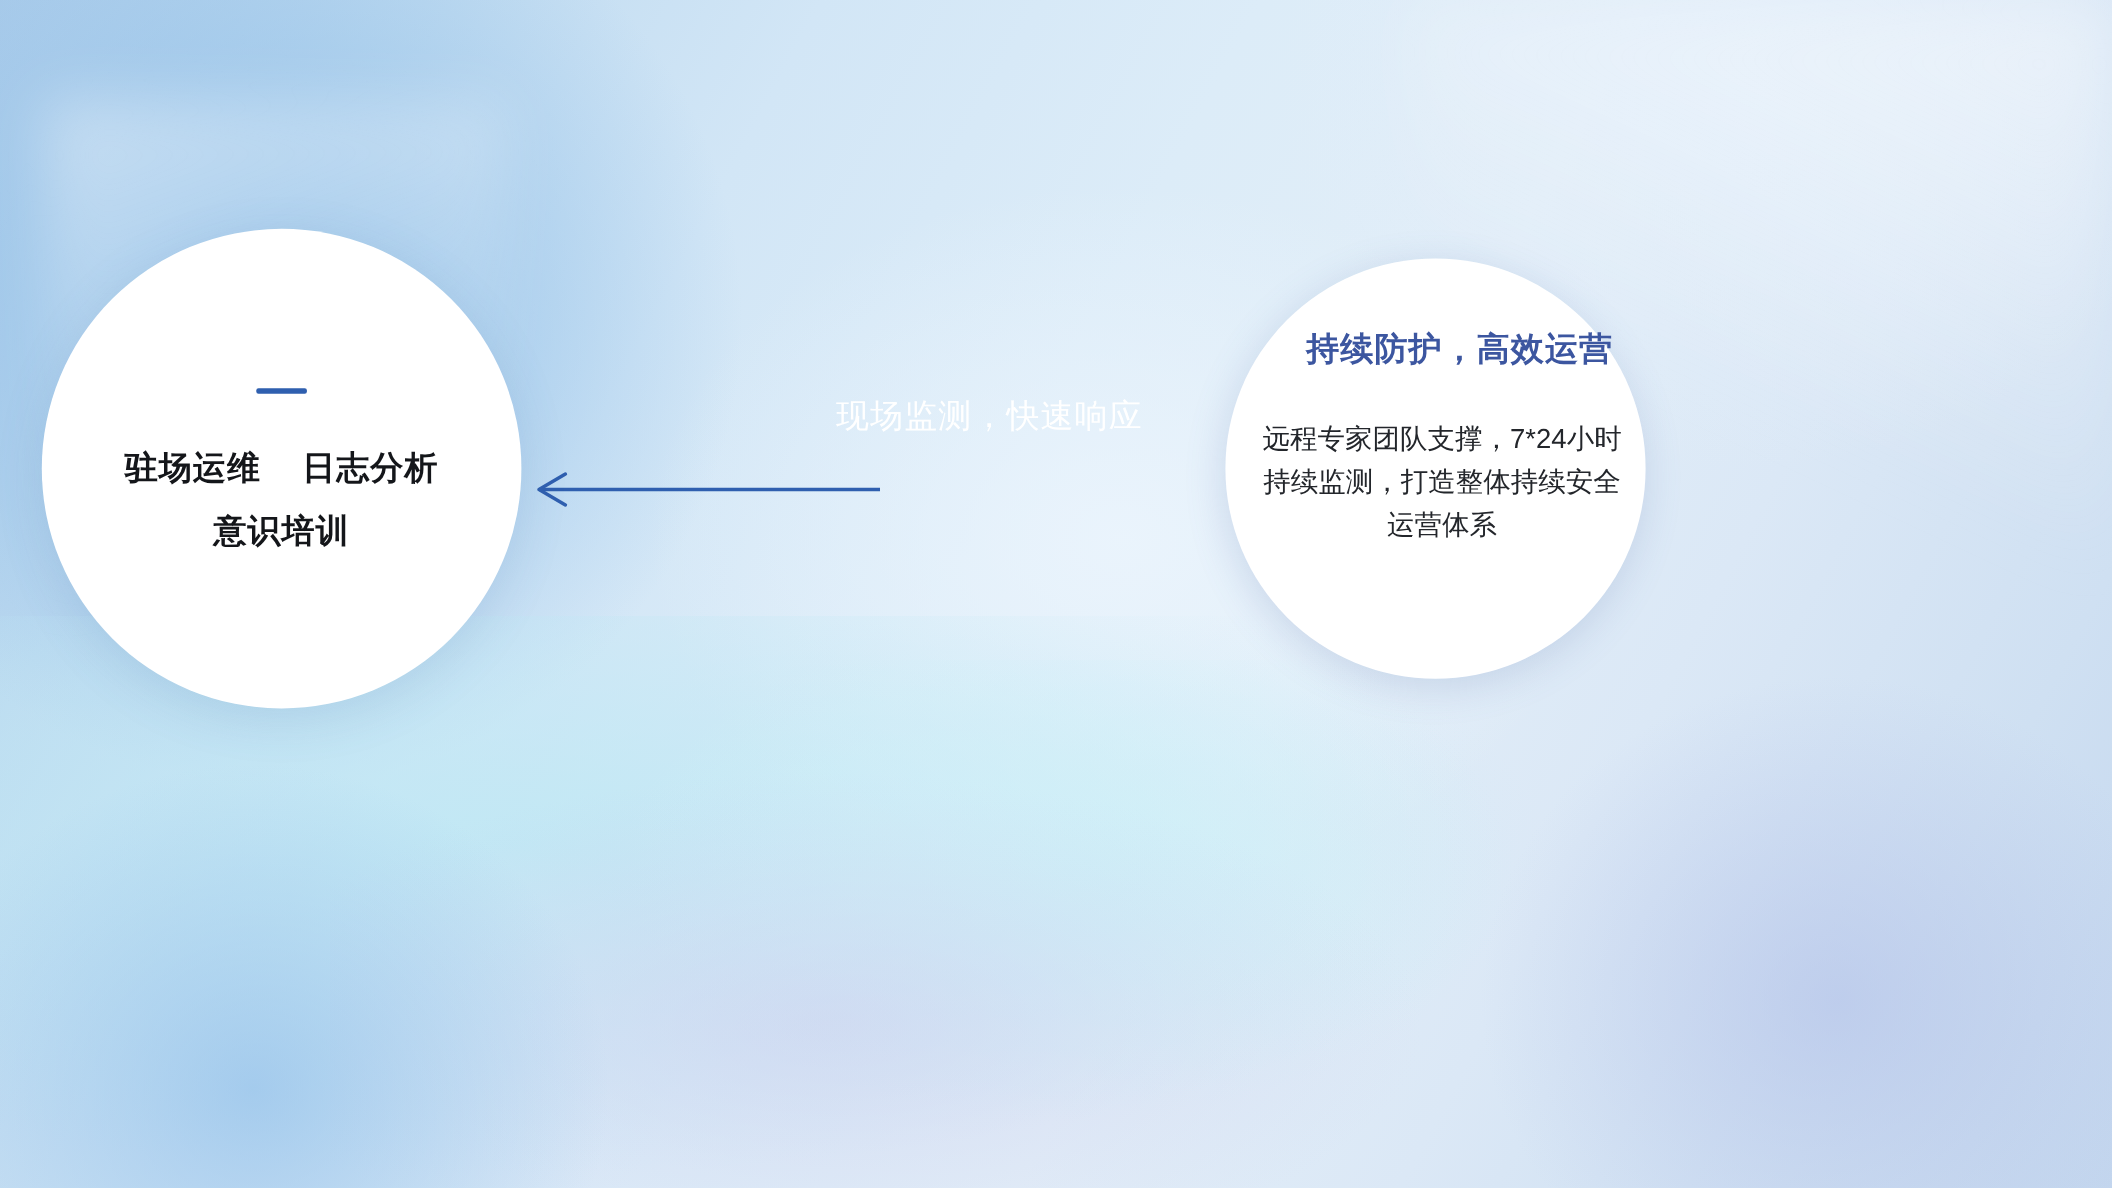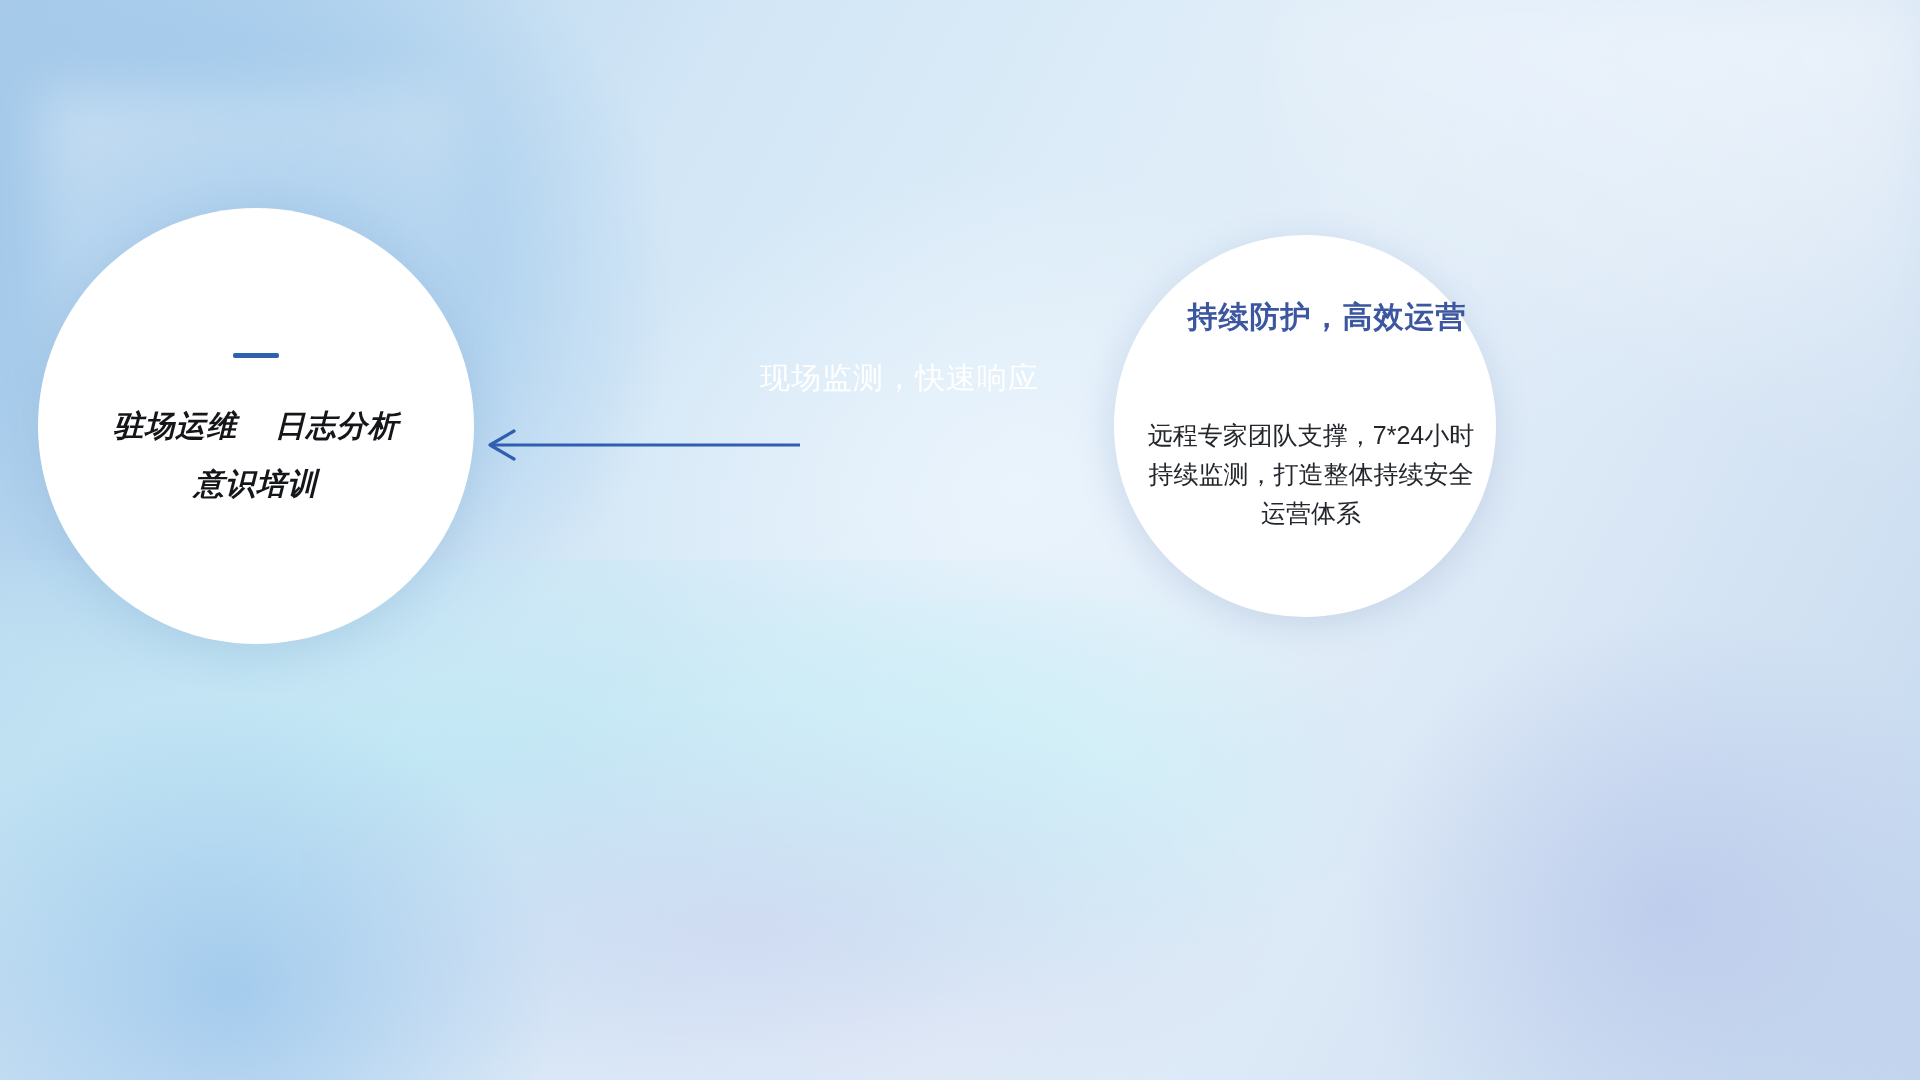--- a/index.html
+++ b/index.html
@@ -124,21 +124,20 @@
     left: 38px;
     top: 208px;
     width: 436px;
     height: 436px;
     background: #ffffff;
     box-shadow: 0 10px 42px rgba(90,130,180,0.17);
     display: flex;
     flex-direction: column;
     align-items: center;
     justify-content: center;
-    font-style: italic;
   }
   #circle-left .divider {
     width: 46px;
     height: 5px;
     border-radius: 2px;
     background: #2f5faf;
     margin-bottom: 52px;
   }
   .left-lines {
     display: flex;
@@ -187,21 +186,20 @@
     width: 382px;
     height: 382px;
     background: #ffffff;
     z-index: 4;
     box-shadow: -2px 8px 36px rgba(84,112,168,0.2);
     display: flex;
     flex-direction: column;
     align-items: center;
     justify-content: flex-start;
     padding-top: 62px;
-    gap: 36px;
   }
   #circle-right .right-title {
     font-size: 30px;
     font-weight: bold;
     color: #3c56a0;
     letter-spacing: 1px;
     white-space: nowrap;
     position: relative;
     left: 22px;
   }

